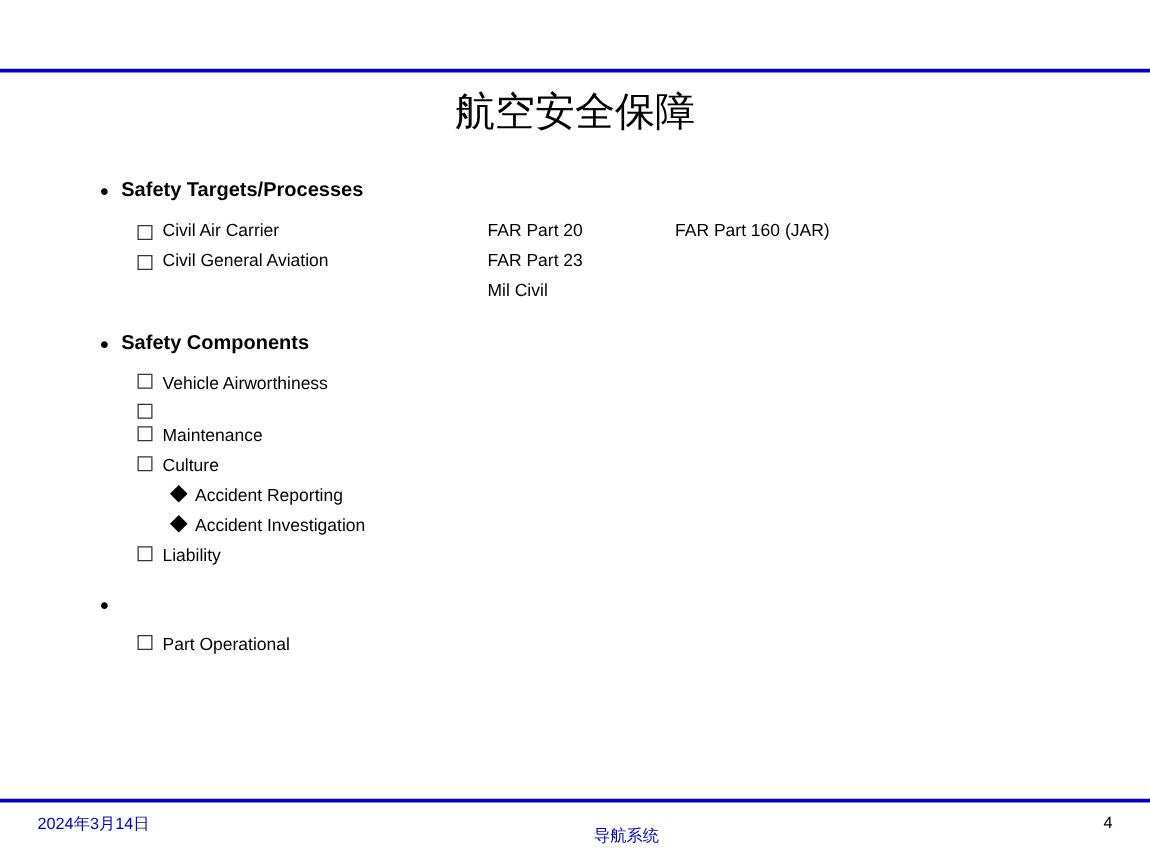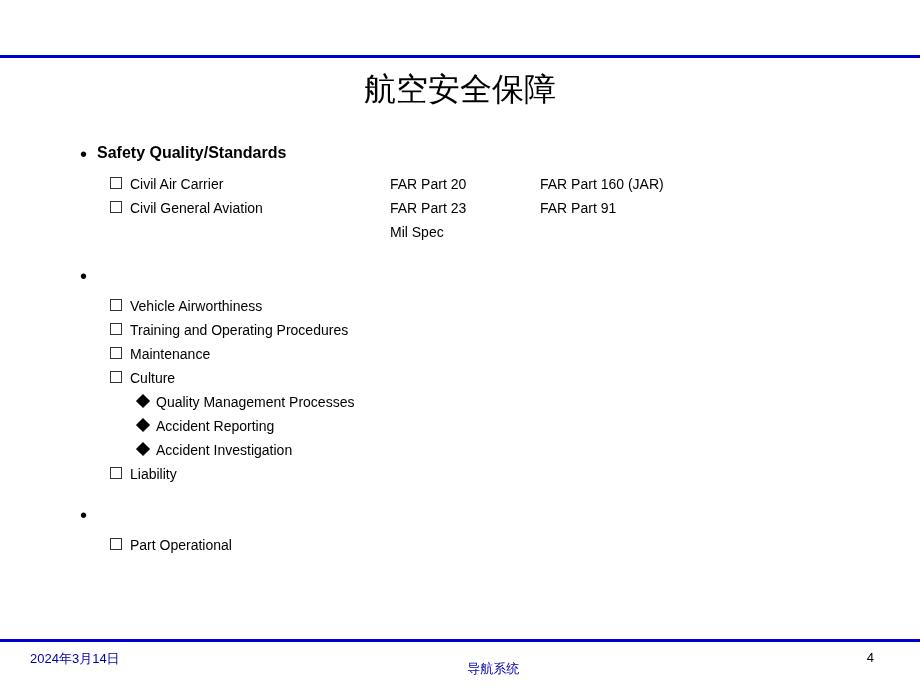--- a/index.html
+++ b/index.html
@@ -102,20 +102,21 @@
     }
 
     .far-columns {
       display: grid;
       grid-template-columns: 280px 150px 180px;
       margin-bottom: 3px;
     }
 
     .far-columns .sub-item {
       margin-bottom: 3px;
+      align-items: center;
     }
 
     .far-col-2, .far-col-3 {
       padding-top: 0;
     }
 
     .far-col-2 span, .far-col-3 span {
       font-size: 14px;
       color: #000;
       line-height: 1.5;
@@ -148,21 +149,21 @@
     .sub-sub-item-text {
       font-size: 14px;
       color: #000000;
       line-height: 1.5;
     }
 
     .footer {
       position: absolute;
       bottom: 12px;
       left: 0;
-      right: 16px;
+      right: 0;
       display: flex;
       justify-content: space-between;
       padding: 0 30px;
       font-size: 13px;
       color: #0000aa;
     }
 
     .footer-center {
       color: #0000aa;
       margin-top: 10px;
@@ -178,74 +179,69 @@
 <div class="top-border"></div>
 <div class="bottom-border"></div>
 
 <h1 class="title">航空安全保障</h1>
 
 <div class="content">
 
   <div class="bullet-section">
     <div class="main-bullet">
       <span class="main-bullet-dot">•</span>
-      <span class="main-bullet-label">Safety Quality/Standards</span>
+      <span class="main-bullet-label">Safety Targets/Processes</span>
     </div>
     <div class="sub-items">
       <div class="far-columns">
         <div>
           <div class="sub-item">
             <span class="checkbox"></span>
             <span class="sub-item-text">Civil Air Carrier</span>
           </div>
           <div class="sub-item">
             <span class="checkbox"></span>
             <span class="sub-item-text">Civil General Aviation</span>
           </div>
         </div>
         <div class="far-col-2">
           <span>FAR Part 20</span>
           <span>FAR Part 23</span>
-          <span>Mil Spec</span>
+          <span>Mil Civil</span>
         </div>
         <div class="far-col-3">
           <span>FAR Part 160 (JAR)</span>
-          <span>FAR Part 91</span>
           <span>&nbsp;</span>
         </div>
       </div>
     </div>
   </div>
 
   <div class="bullet-section">
     <div class="main-bullet">
       <span class="main-bullet-dot">•</span>
+      <span class="main-bullet-label">Safety Components</span>
     </div>
     <div class="sub-items">
       <div class="sub-item">
         <span class="checkbox"></span>
         <span class="sub-item-text">Vehicle Airworthiness</span>
       </div>
       <div class="sub-item">
         <span class="checkbox"></span>
-        <span class="sub-item-text">Training and Operating Procedures</span>
       </div>
       <div class="sub-item">
         <span class="checkbox"></span>
         <span class="sub-item-text">Maintenance</span>
       </div>
       <div class="sub-item">
         <span class="checkbox"></span>
         <span class="sub-item-text">Culture</span>
       </div>
       <div class="sub-sub-items">
-        <div class="sub-sub-item">
-          <span class="diamond-icon"></span>
-          <span class="sub-sub-item-text">Quality Management Processes</span>
-        </div>
         <div class="sub-sub-item">
           <span class="diamond-icon"></span>
           <span class="sub-sub-item-text">Accident Reporting</span>
         </div>
         <div class="sub-sub-item">
           <span class="diamond-icon"></span>
           <span class="sub-sub-item-text">Accident Investigation</span>
         </div>
       </div>
       <div class="sub-item">

